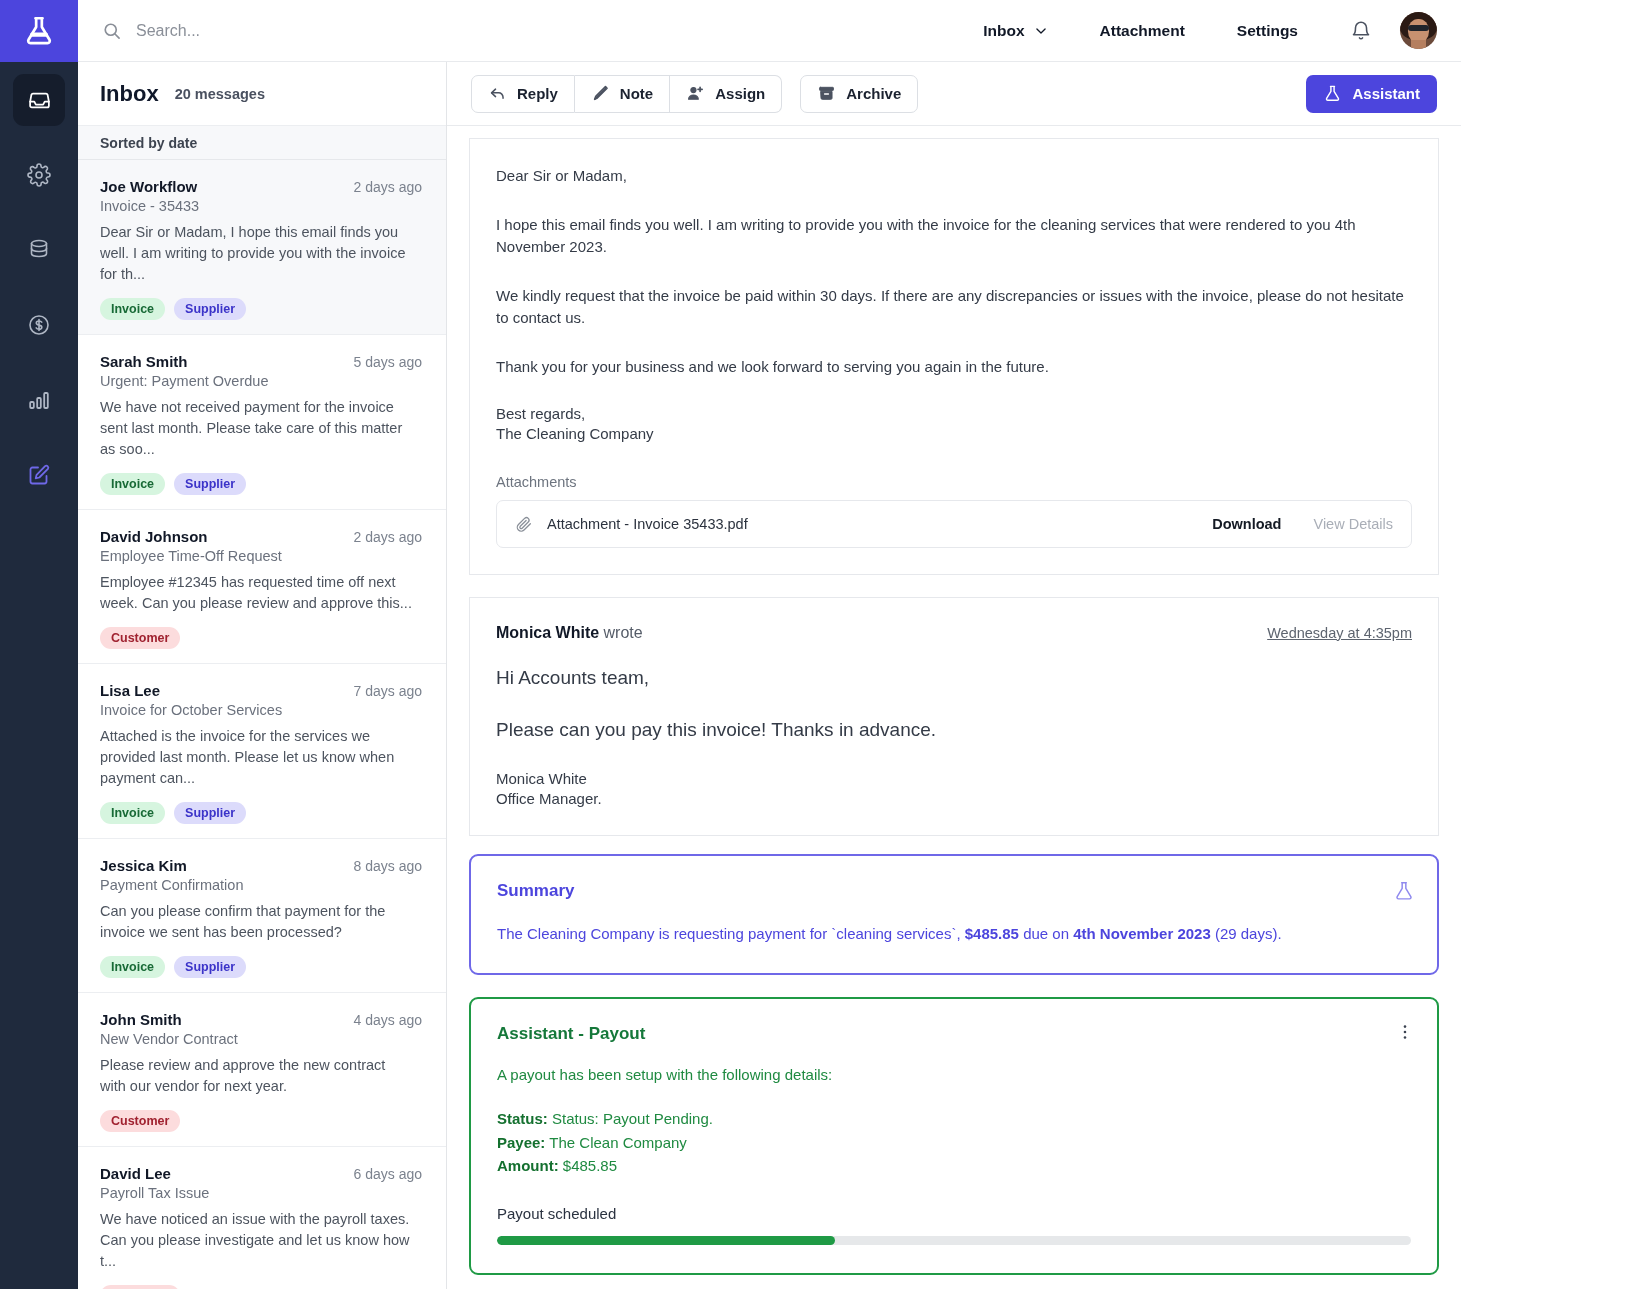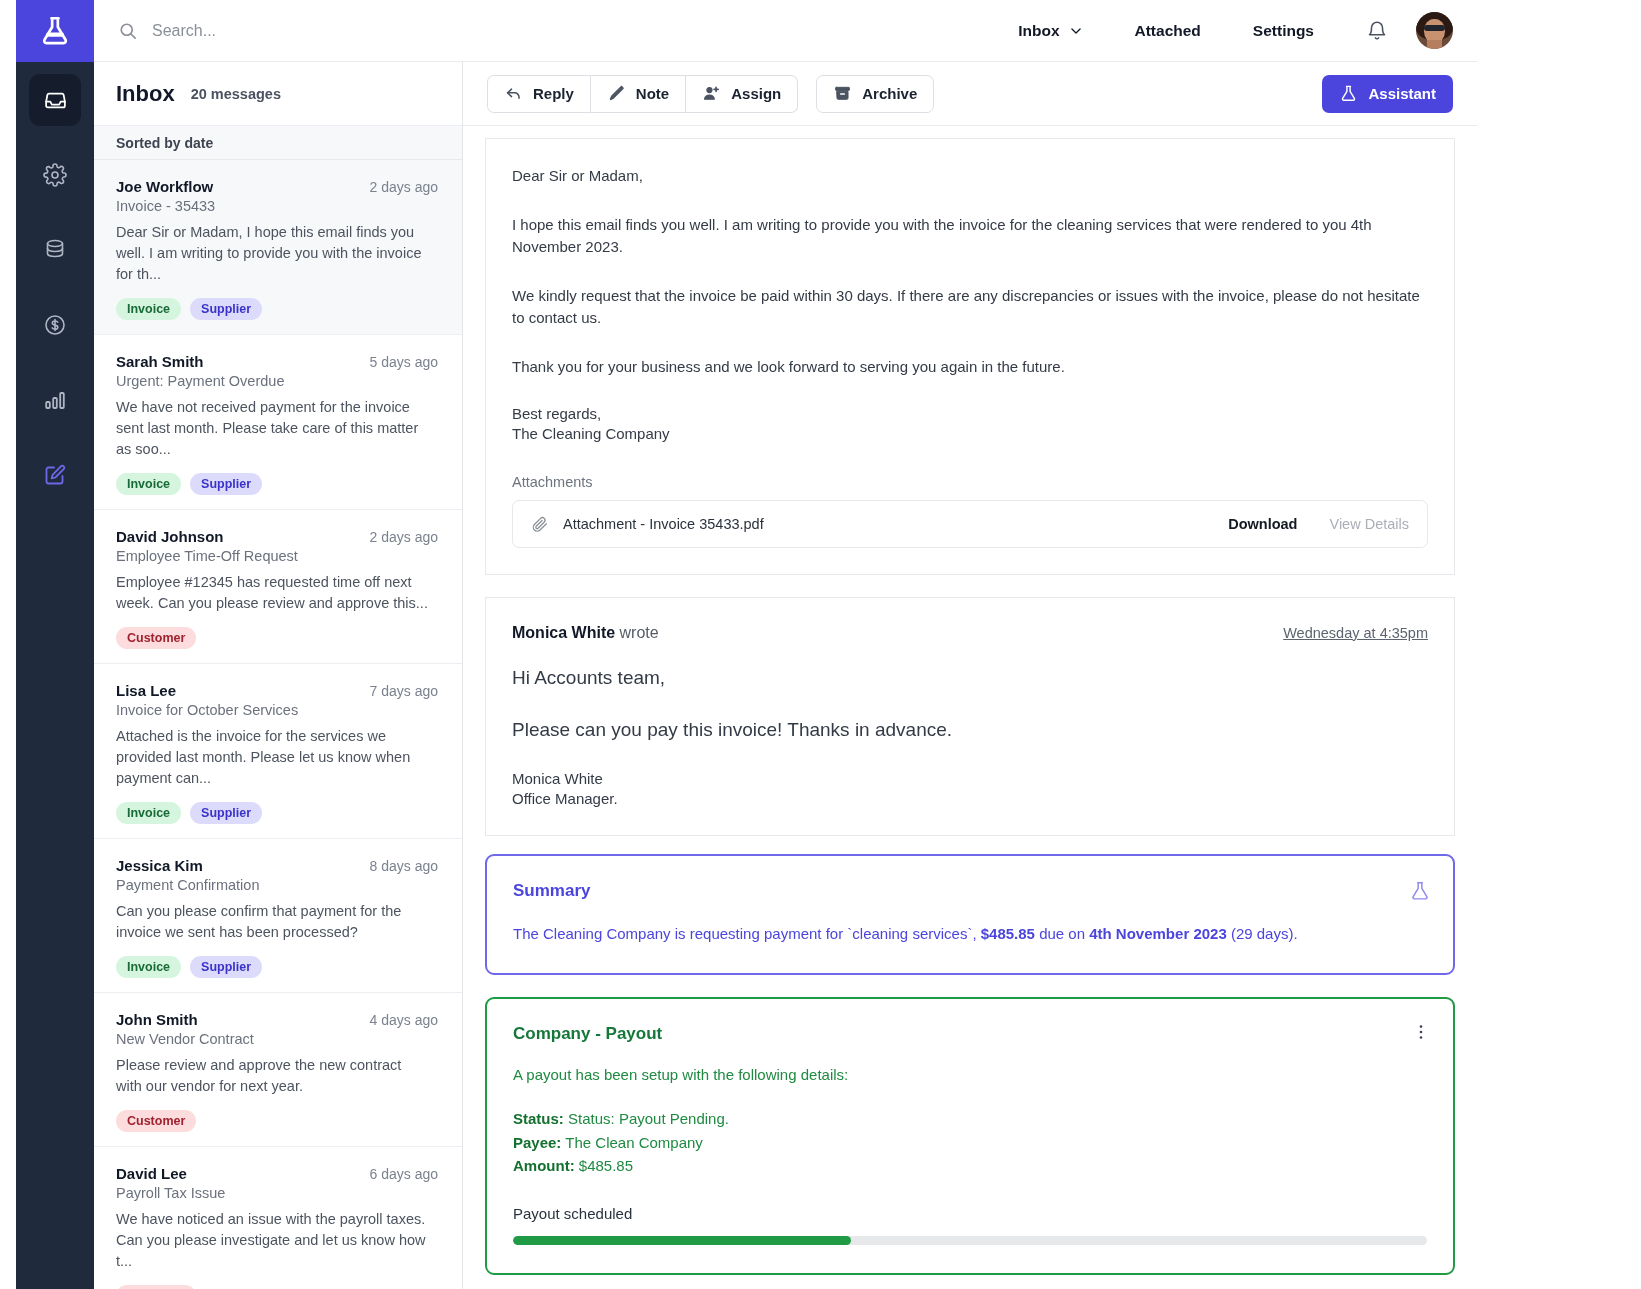--- a/index.html
+++ b/index.html
@@ -4,21 +4,21 @@
 <title>Inbox</title>
 <style>
   * { box-sizing: border-box; margin: 0; padding: 0; }
   html, body {
     width: 1641px; height: 1289px;
     font-family: "Liberation Sans", sans-serif;
     background: #ffffff;
     color: #1f2937;
     overflow: hidden;
   }
-  .app { position: relative; width: 1461px; height: 1289px; display: flex; margin-left: 16px; }
+  .app { position: relative; width: 1461px; height: 1289px; display: flex; }
 
   
   .rail {
     width: 78px; min-width: 78px; height: 1289px;
     background: #1f2a3d;
     display: flex; flex-direction: column; align-items: center;
   }
   .rail-logo {
     width: 78px; height: 62px; background: #4c45dd;
     display: flex; align-items: center; justify-content: center;
@@ -264,21 +264,21 @@
         <input class="search-input" type="text" placeholder="Search..." style="">
       </div>
       <div class="topnav">
         <div class="topnav-link">
           <span>Inbox</span>
           <svg width="14" height="14" viewBox="0 0 24 24" fill="none" stroke="#111827" stroke-width="2.2" stroke-linecap="round" stroke-linejoin="round">
               <path d="M5 8.5 12 15.5 19 8.5"></path>
             </svg>
         </div>
         <div class="topnav-link">
-          <span>Attached</span>
+          <span>Attachment</span>
         </div>
         <div class="topnav-link">
           <span>Settings</span>
         </div>
         <div class="bell-btn">
           <svg width="22" height="22" viewBox="0 0 24 24" fill="none" stroke="#4b5260" stroke-width="1.7" stroke-linecap="round" stroke-linejoin="round">
             <path d="M18 8.5a6 6 0 1 0-12 0c0 6.2-2.2 7.5-2.2 7.5h16.4S18 14.7 18 8.5"></path>
             <path d="M13.7 19.5a2 2 0 0 1-3.4 0"></path>
           </svg>
         </div>
@@ -477,21 +477,21 @@
           </div>
 
           <div class="workflow-card">
             <div class="wf-kebab">
               <svg width="20" height="20" viewBox="0 0 24 24" fill="#3a4250">
                 <circle cx="12" cy="5.5" r="1.55"></circle>
                   <circle cx="12" cy="12" r="1.55"></circle>
                   <circle cx="12" cy="18.5" r="1.55"></circle>
               </svg>
             </div>
-            <div class="wf-title">Company - Payout</div>
+            <div class="wf-title">Assistant - Payout</div>
             <div class="wf-intro">A payout has been setup with the following details:</div>
             <div class="wf-detail">
               <b>Status:</b>
               <span>Status: Payout Pending.</span>
             </div>
             <div class="wf-detail">
               <b>Payee:</b>
               <span>The Clean Company</span>
             </div>
             <div class="wf-detail">

